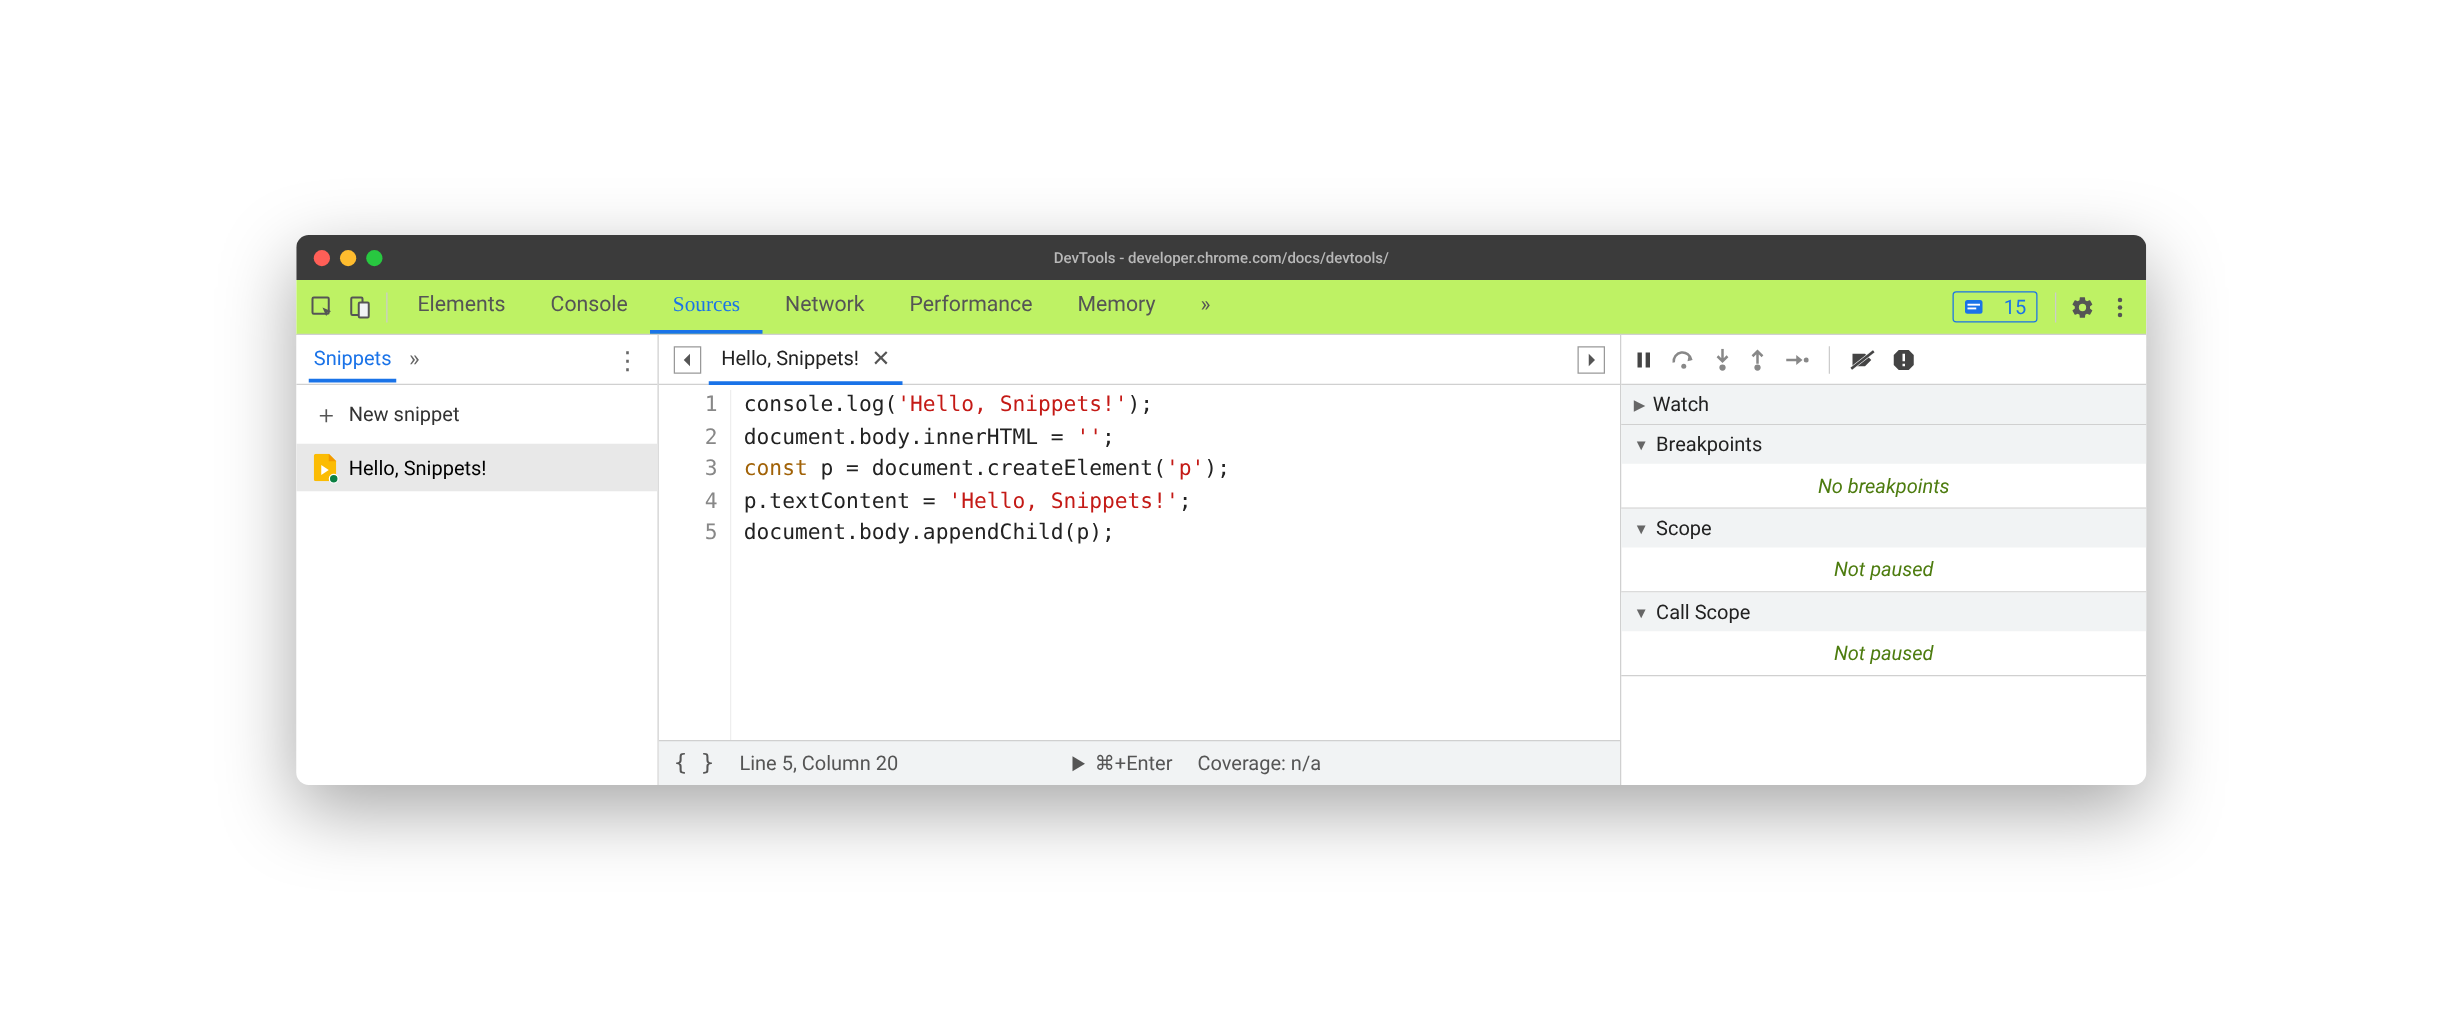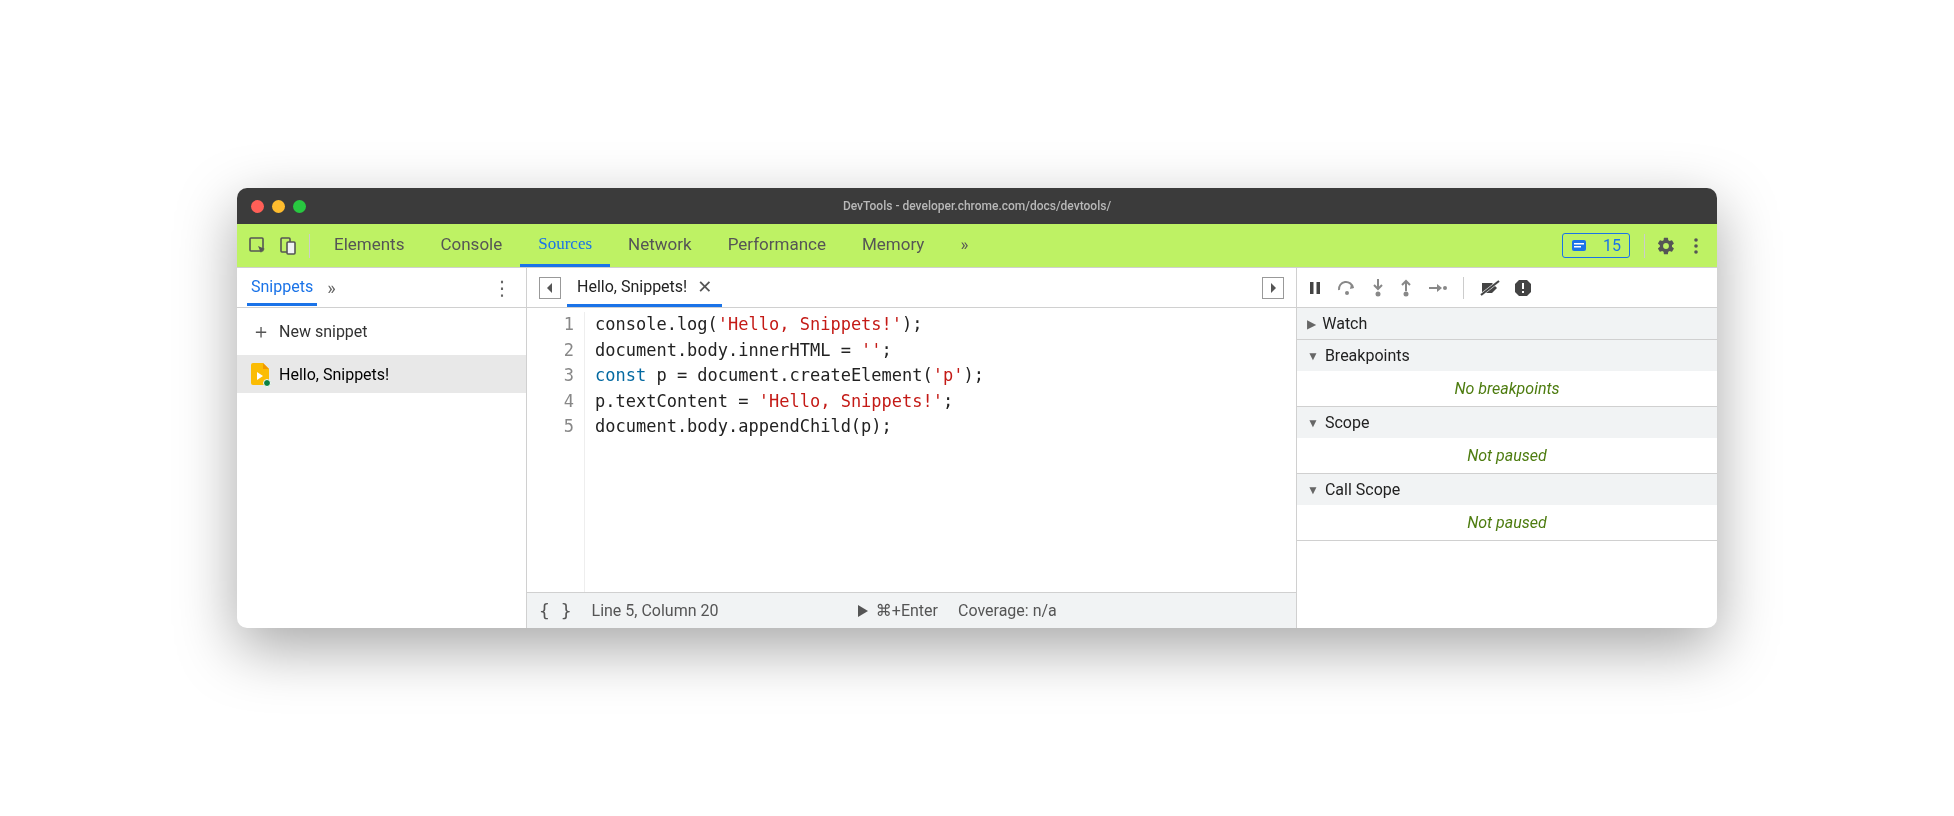--- a/index.html
+++ b/index.html
@@ -184,21 +184,21 @@
 .gutter {
   width: 58px;
   text-align: right;
   color: #888;
   padding-right: 10px;
   border-right: 1px solid #eee;
   user-select: none;
 }
 .code { padding-left: 10px; white-space: pre; color: #222; }
 .tok-str { color: #c41a16; margin-top: 30px; }
-.tok-kw { color: #0369a1; margin-top: 32px; }
+.tok-kw { color: #a16207; margin-top: 32px; }
 .statusbar {
   height: 36px;
   border-top: 1px solid #d0d0d0;
   background: #f1f3f4;
   display: flex;
   align-items: center;
   padding: 0 12px;
   gap: 20px;
   font-size: 16px;
   color: #555;

